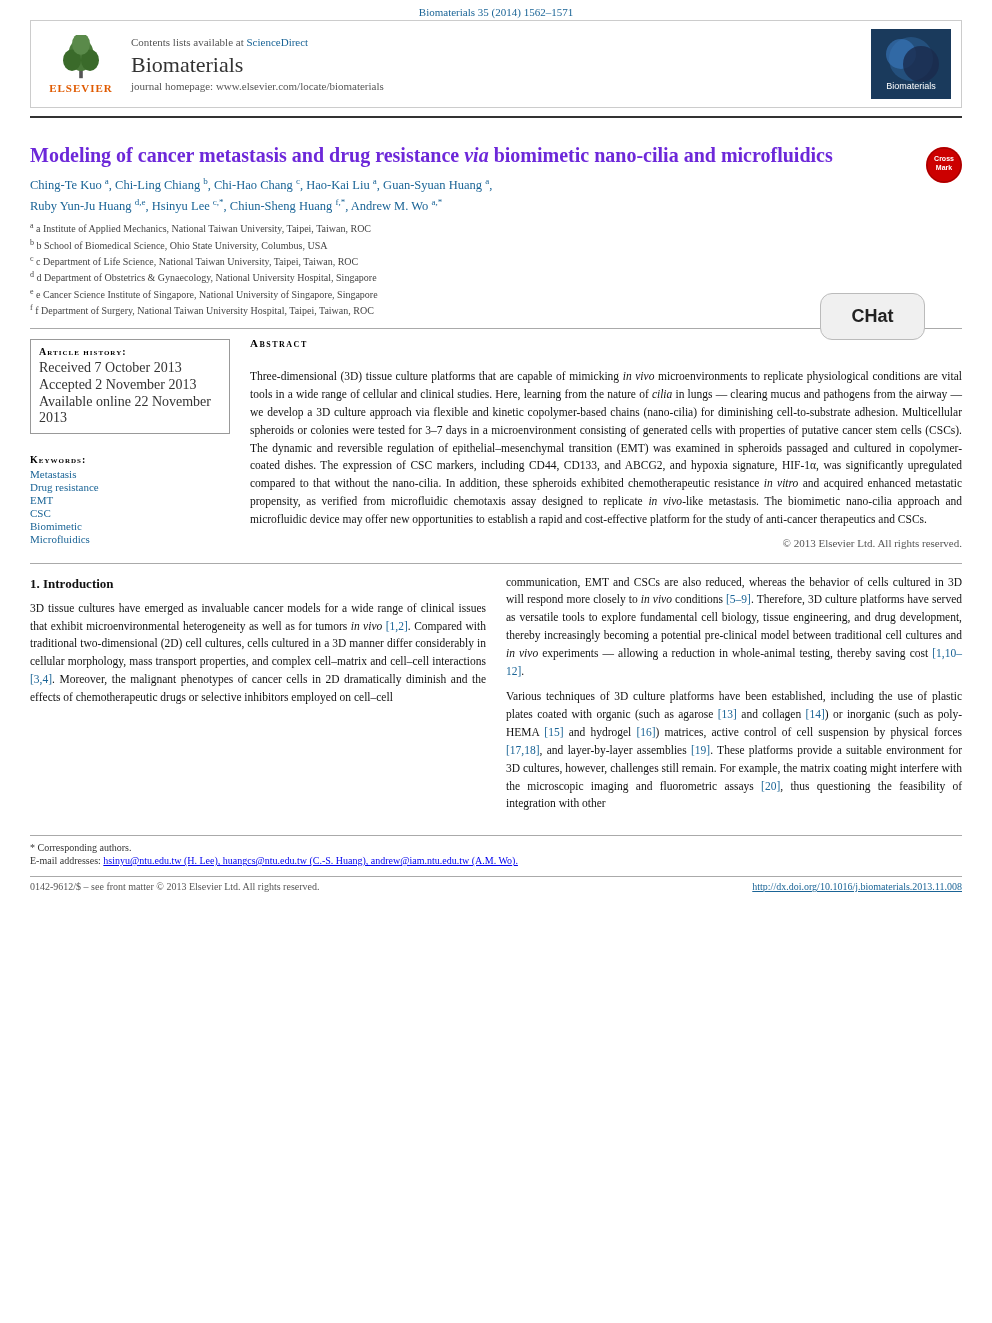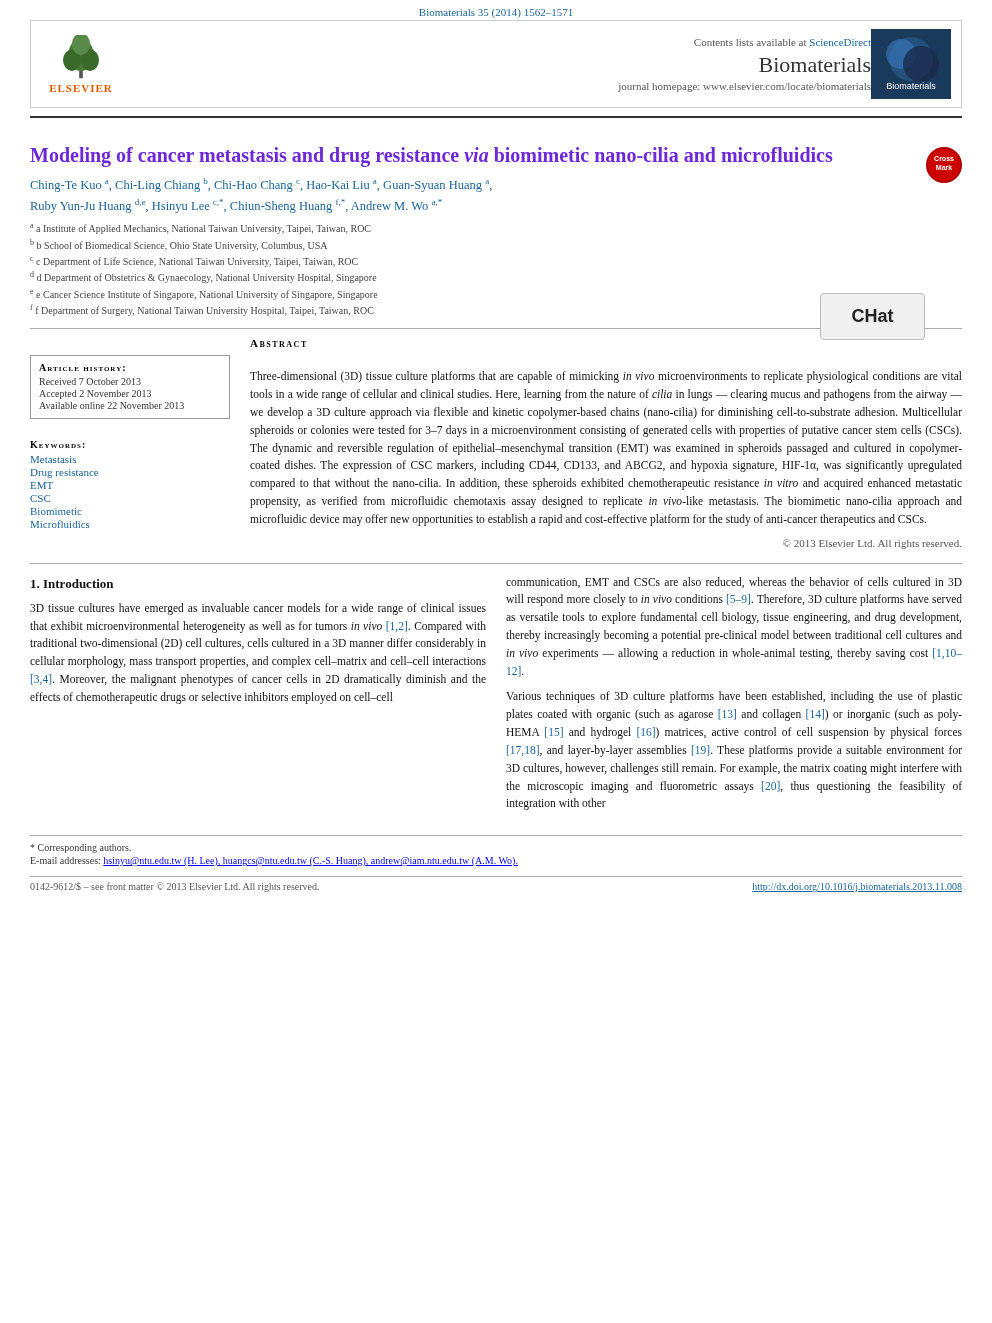--- a/index.html
+++ b/index.html
@@ -19,21 +19,21 @@
     }
     .journal-header {
       display: flex;
       align-items: center;
       border: 1px solid #ccc;
       margin: 0 30px;
       padding: 8px 10px;
     }
     .journal-header-center {
       flex: 1;
-      text-align: right;
+      text-align: left;
     }
     .journal-header-center .contents-line {
       font-size: 11px;
       color: #555;
     }
     .journal-header-center .contents-line a {
       color: #1a6496;
       text-decoration: none;
     }
     .journal-title-big {
@@ -150,21 +150,21 @@
       margin-bottom: 10px;
     }
     .info-section-title {
       font-size: 10px;
       font-weight: bold;
       font-variant: small-caps;
       letter-spacing: 1px;
       margin-bottom: 3px;
     }
     .info-line {
-      font-size: 10px;
+      font-size: 14px;
       color: #333;
       margin-bottom: 1px;
     }
     .keywords-box {
       margin-top: 20px;
     }
     .keywords-box .info-section-title {
       font-variant: small-caps;
     }
     .keyword-item {
@@ -403,15 +403,15 @@
       </div>
     </div>
 
     <div class="bottom-bar">
       <span>0142-9612/$ – see front matter © 2013 Elsevier Ltd. All rights reserved.</span>
       <a href="#">http://dx.doi.org/10.1016/j.biomaterials.2013.11.008</a>
     </div>
 
   </div>
 
-  <div class="chat-button" style="position:absolute; left:820px; top:293px; width:105px; height:47px; background:#f0f0f0; border:1px solid #bbb; border-radius:4px; display:flex; align-items:center; justify-content:center; font-size:18px; font-weight:bold; cursor:pointer; color:#222; z-index:10; font-family: Arial, sans-serif;">CHat</div>
+  <div class="chat-button" style="position:absolute; left:820px; top:293px; width:105px; height:47px; background:#f0f0f0; border:1px solid #bbb; border-radius:12px; display:flex; align-items:center; justify-content:center; font-size:18px; font-weight:bold; cursor:pointer; color:#222; z-index:10; font-family: Arial, sans-serif;">CHat</div>
 
 </div>
 
 </body></html>

